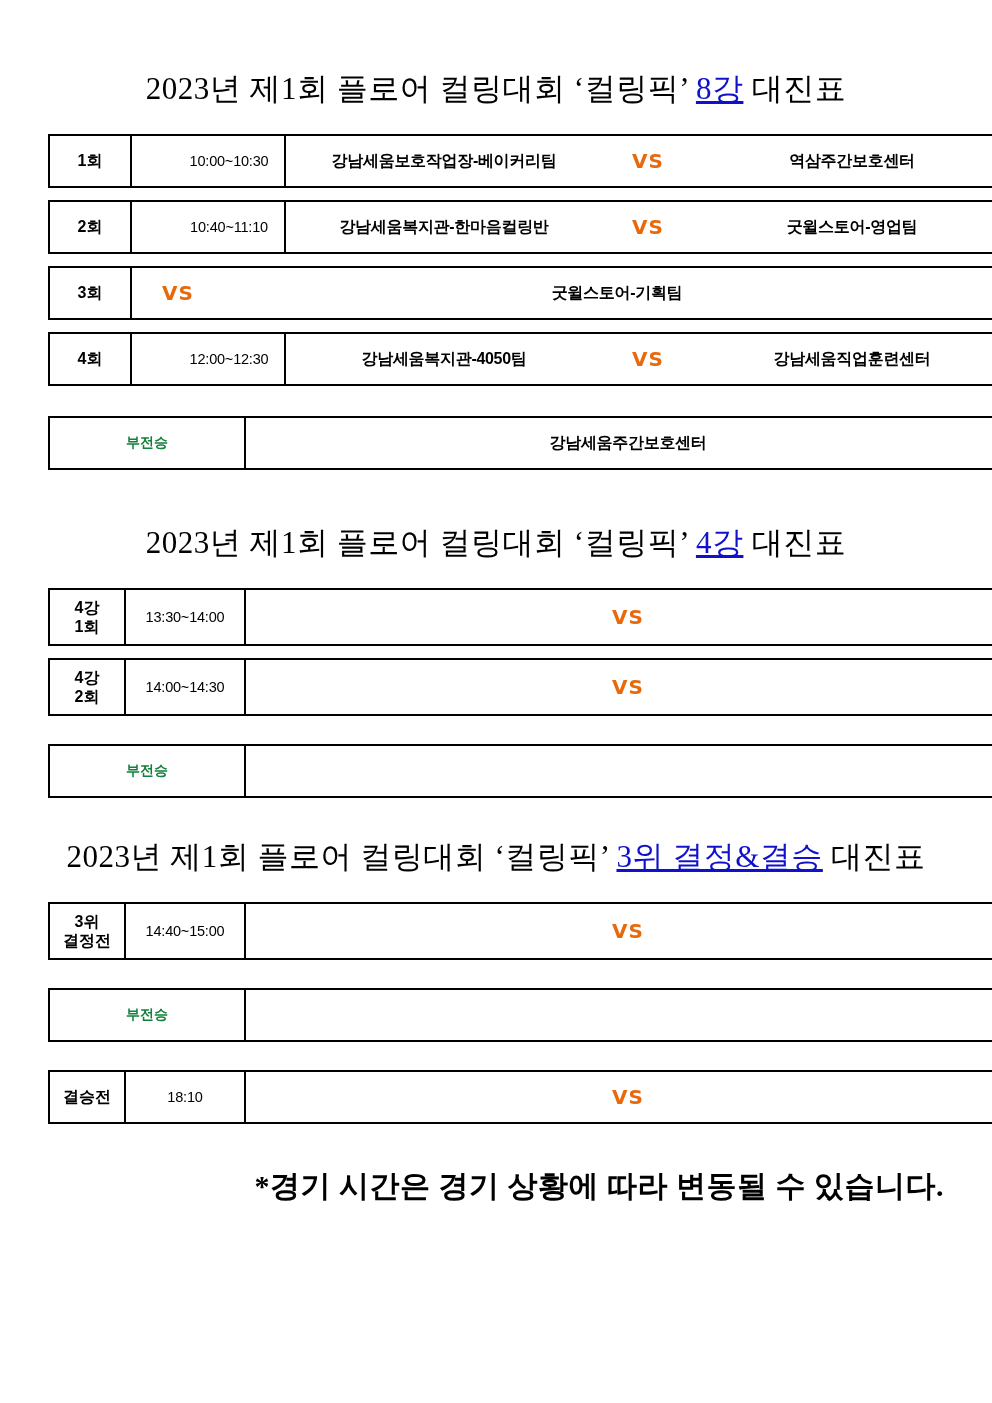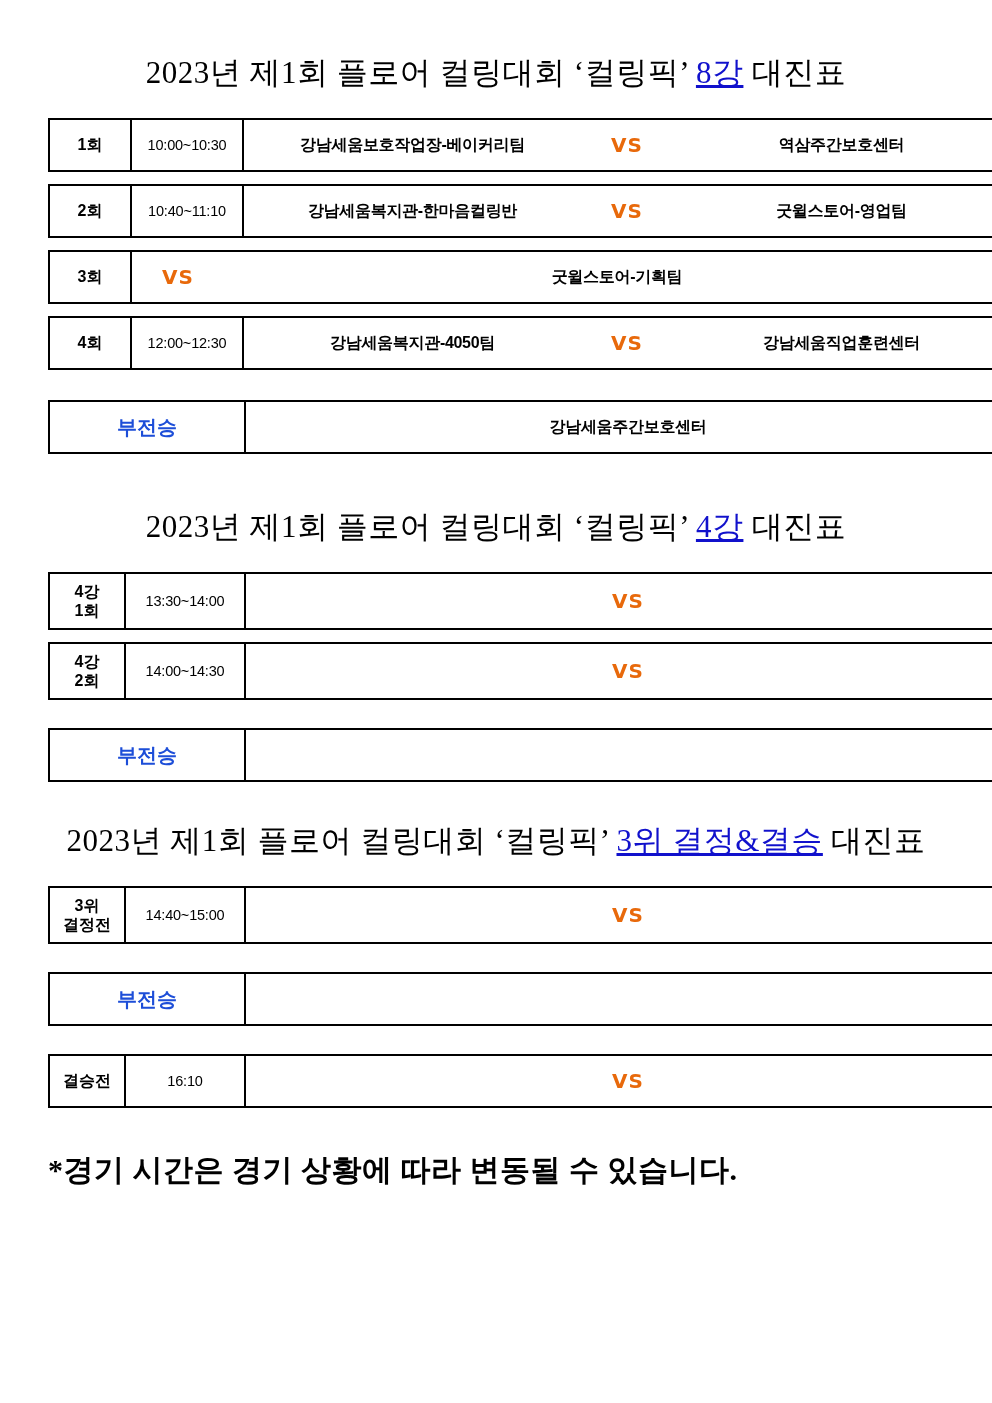--- a/index.html
+++ b/index.html
@@ -12,21 +12,21 @@
     background: #ffffff;
     font-family: "Liberation Sans", sans-serif;
     color: #000000;
     overflow: hidden;
   }
   .page {
     position: relative;
     width: 992px;
     height: 1403px;
     box-sizing: border-box;
-    padding: 0 48px;
+    padding: 16px 48px;
   }
 
   
   .section-title {
     text-align: center;
     font-family: "Liberation Serif", serif;
     font-size: 31px;
     font-weight: normal;
     color: #000000;
     letter-spacing: 0.5px;
@@ -65,20 +65,21 @@
     font-weight: bold;
     flex-direction: column;
     line-height: 1.15;
   }
   .c-time {
     width: 112px;
     border-right: 2px solid #000000;
     font-size: 14.5px;
     font-weight: normal;
     letter-spacing: -0.2px;
+    margin-left: 42px;
   }
   .c-teamA {
     flex: 1 1 0;
     font-size: 16px;
     font-weight: bold;
     letter-spacing: -0.3px;
   }
   .c-vs {
     width: 92px;
     font-size: 20px;
@@ -89,23 +90,23 @@
   }
   .c-teamB {
     flex: 1 1 0;
     font-size: 16px;
     font-weight: bold;
     letter-spacing: -0.3px;
   }
   .c-bye-label {
     width: 196px;
     border-right: 2px solid #000000;
-    font-size: 20px;
-    font-weight: bold;
-    color: #1d4ed8;
+    font-size: 14px;
+    font-weight: bold;
+    color: #15803d;
   }
   .c-bye-team {
     flex: 1 1 0;
     font-size: 16px;
     font-weight: bold;
     letter-spacing: -0.3px;
   }
   .c-match-blank {
     flex: 1 1 0;
     display: flex;
@@ -131,21 +132,21 @@
     line-height: 1.2;
   }
   .c-time-sm {
     width: 120px;
     border-right: 2px solid #000000;
     font-size: 14.5px;
     letter-spacing: -0.2px;
   }
 
   .footer-note {
-    text-align: left;
+    text-align: right;
     font-size: 30px;
     font-weight: bold;
     font-family: "Liberation Serif", serif;
     letter-spacing: 0.5px;
     white-space: nowrap;
   }
 
   .sp-1 { height: 52px; }
   .sp-2 { height: 24px; }
   .sp-3 { height: 18px; }
@@ -274,21 +275,21 @@
 
     <div class="row">
       <div class="cell c-bye-label">부전승</div>
       <div class="cell c-bye-team"></div>
     </div>
 
     <div class="sp-6"></div>
 
     <div class="row">
       <div class="cell c-round-sm">결승전</div>
-      <div class="cell c-time-sm">16:10</div>
+      <div class="cell c-time-sm">18:10</div>
       <div class="c-match-blank">
         <span class="vs-center">VS</span>
       </div>
     </div>
 
   </div>
 
   <div class="sp-8"></div>
 
   <div class="footer-note">*경기 시간은 경기 상황에 따라 변동될 수 있습니다.</div>

